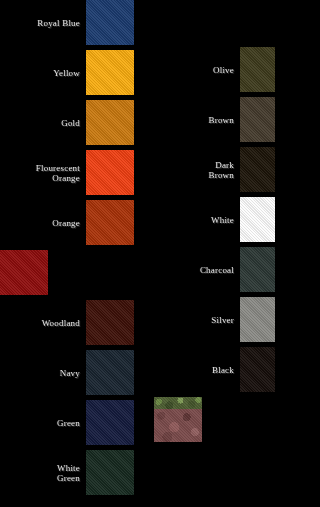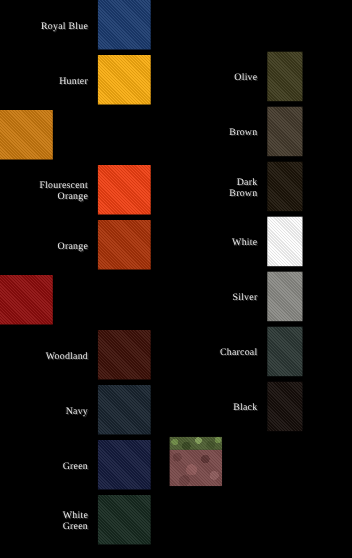--- a/index.html
+++ b/index.html
@@ -29,21 +29,21 @@
   .column.left  { left: 0; }
   .column.right { left: 154px; margin-top: 47px; }
 
   .swatch-row {
     position: relative;
     width: 137px;
     height: 45px;
     margin-bottom: 5px;
     display: flex;
     align-items: center;
-    justify-content: space-between;
+    justify-content: flex-start;
   }
   .swatch-label {
     flex: 0 0 auto;
     width: 80px;
     padding-right: 6px;
     text-align: right;
     color: #e8e8e8;
     font-size: 9px;
     line-height: 10px;
     letter-spacing: 0.2px;
@@ -98,25 +98,26 @@
 <div id="chart">
 
   <div class="column left">
 
     <div class="swatch-row">
       <div class="swatch-label">Royal Blue</div>
       <div class="swatch-chip" style="background-color: rgb(27, 59, 111);"></div>
     </div>
 
     <div class="swatch-row">
-      <div class="swatch-label">Hunter</div>
+      <div class="swatch-label">Yellow</div>
       <div class="swatch-chip" style="background-color: rgb(249, 173, 16);"></div>
     </div>
 
     <div class="swatch-row">
+      <div class="swatch-label">Gold</div>
       <div class="swatch-chip" style="background-color: rgb(201, 121, 15);"></div>
     </div>
 
     <div class="swatch-row">
       <div class="swatch-label">Flourescent
 Orange</div>
       <div class="swatch-chip" style="background-color: rgb(240, 63, 18);"></div>
     </div>
 
     <div class="swatch-row">
@@ -169,27 +170,27 @@
 Brown</div>
       <div class="swatch-chip" style="background-color: rgb(28, 20, 9);"></div>
     </div>
 
     <div class="swatch-row">
       <div class="swatch-label">White</div>
       <div class="swatch-chip" style="background-color: rgb(253, 253, 253);"></div>
     </div>
 
     <div class="swatch-row">
+      <div class="swatch-label">Charcoal</div>
+      <div class="swatch-chip" style="background-color: rgb(43, 55, 52);"></div>
+    </div>
+
+    <div class="swatch-row">
       <div class="swatch-label">Silver</div>
       <div class="swatch-chip" style="background-color: rgb(138, 138, 133);"></div>
-    </div>
-
-    <div class="swatch-row">
-      <div class="swatch-label">Charcoal</div>
-      <div class="swatch-chip" style="background-color: rgb(43, 55, 52);"></div>
     </div>
 
     <div class="swatch-row">
       <div class="swatch-label">Black</div>
       <div class="swatch-chip" style="background-color: rgb(21, 13, 10);"></div>
     </div>
 
     <div class="swatch-row">
       <div class="swatch-chip camo">
         <div class="camo-top" style="background: radial-gradient(circle at 10% 40%, rgb(109, 138, 69) 0px, rgb(109, 138, 69) 3px, transparent 3px), radial-gradient(circle at 32% 70%, rgb(58, 74, 36) 0px, rgb(58, 74, 36) 4px, transparent 4px), radial-gradient(circle at 55% 30%, rgb(126, 154, 85) 0px, rgb(126, 154, 85) 3px, transparent 3px), radial-gradient(circle at 78% 65%, rgb(68, 85, 43) 0px, rgb(68, 85, 43) 4px, transparent 4px), radial-gradient(circle at 92% 25%, rgb(109, 138, 69) 0px, rgb(109, 138, 69) 3px, transparent 3px), rgb(78, 95, 51);"></div>

